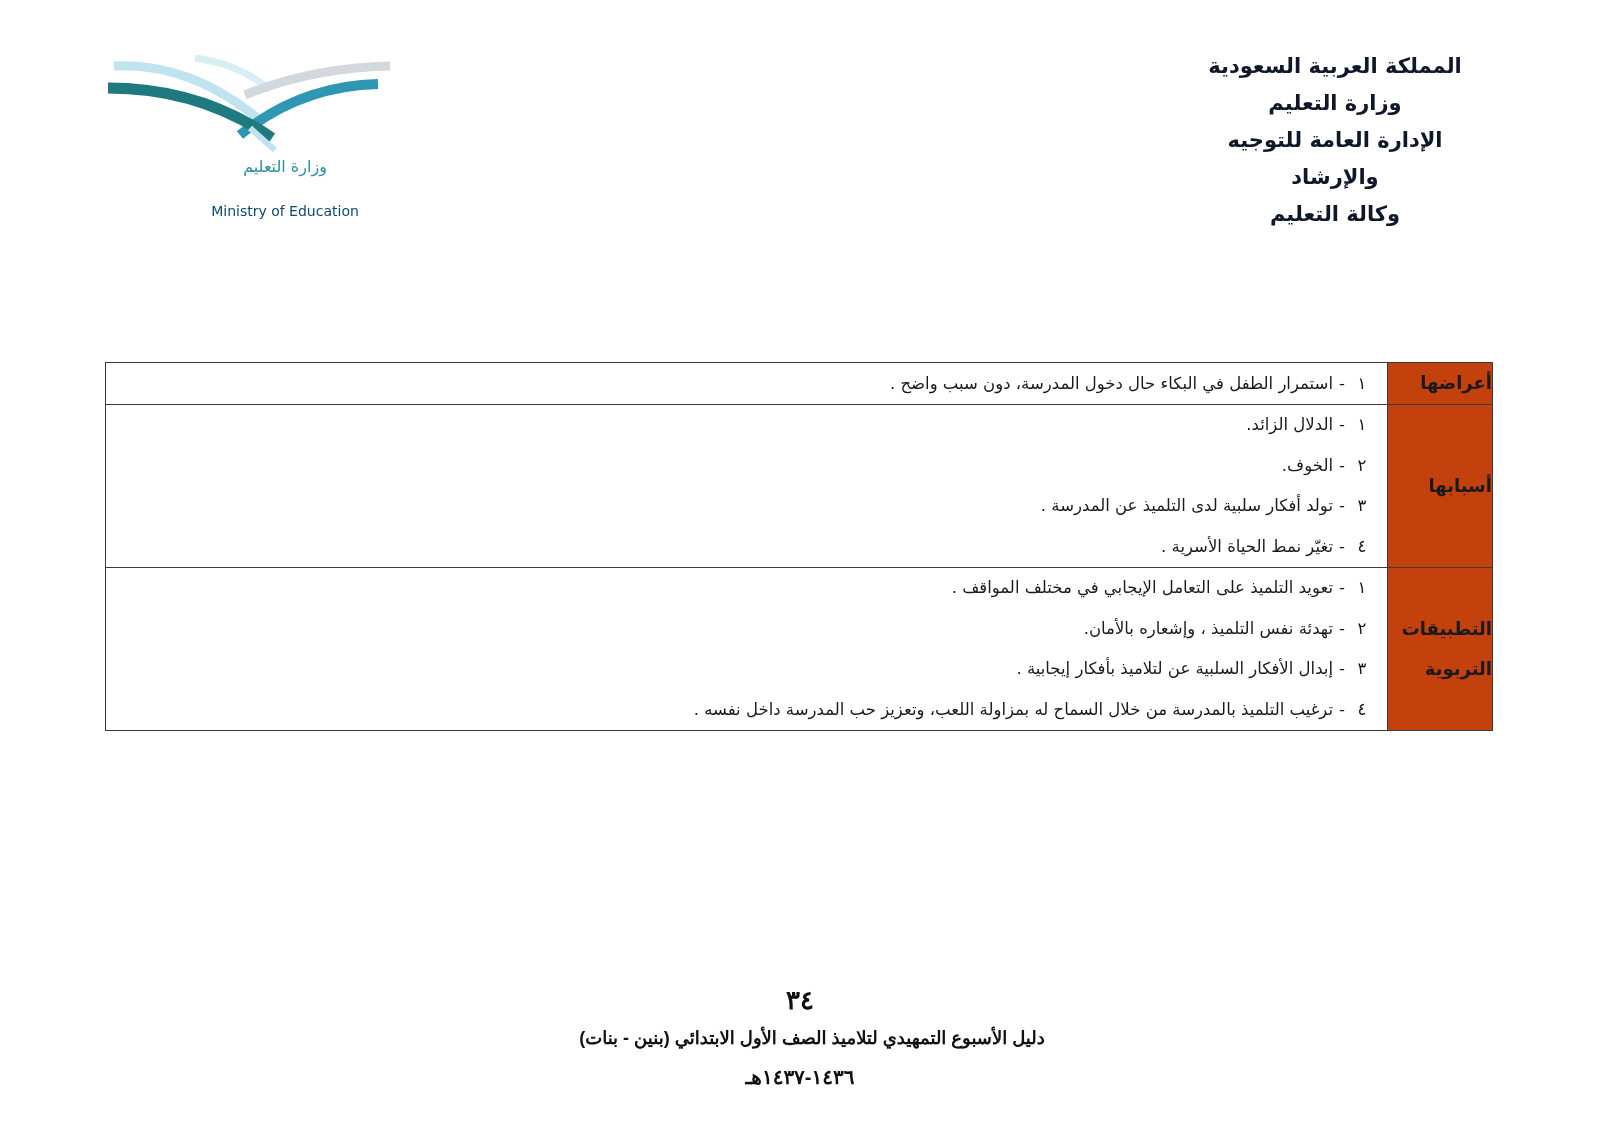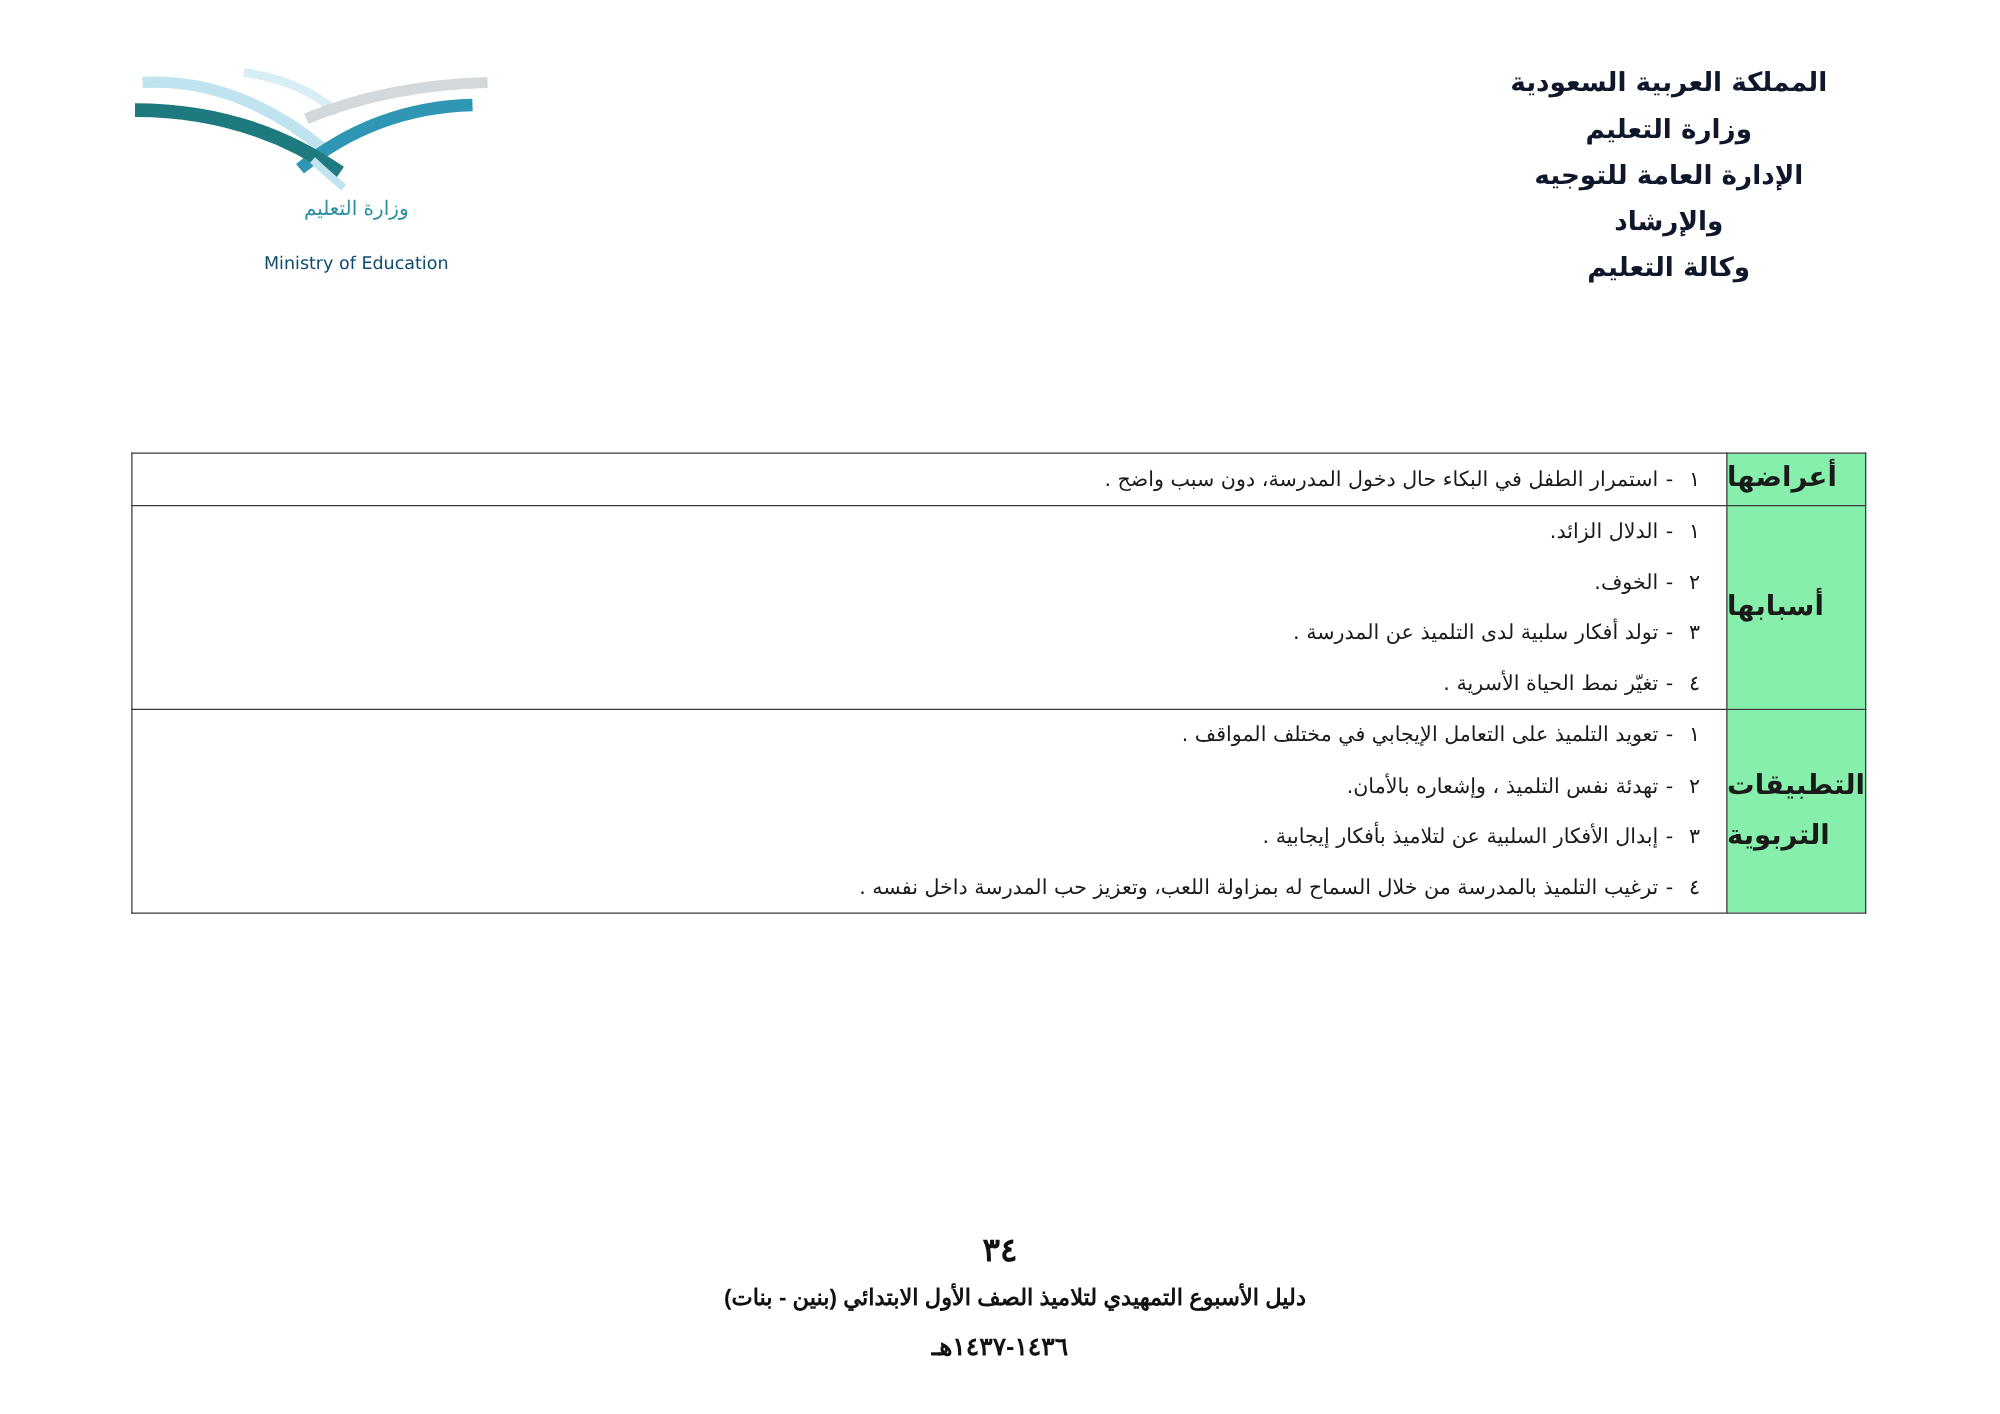--- a/index.html
+++ b/index.html
@@ -34,22 +34,22 @@
       font-family: "DejaVu Sans", sans-serif;
     }
     .problem-table td {
       border: 1.5px solid #3a3a3a; padding: 0; vertical-align: middle;
     }
     .title-cell {
       background: #dedac5; height: 59px; text-align: center;
       font-weight: bold; font-size: 18px; padding-top: 16px !important;
     }
     .label-cell {
-      background: #86efac; width: 104px; text-align: left;
-      font-weight: bold; font-size: 22px; line-height: 40px;
+      background: #c2410c; width: 104px; text-align: right;
+      font-weight: bold; font-size: 18px; line-height: 40px;
     }
     .content-cell { background: #ffffff; padding: 0 12px 0 0 !important; }
     .item {
       display: flex; align-items: center; height: 40.5px; font-size: 16.5px;
     }
     .item-num { width: 26px; text-align: center; }
     .item-dash { width: 14px; text-align: center; }
     .item-text { padding-right: 2px; }
     .footer {
       position: absolute; left: 0; width: 1600px; text-align: center; direction: rtl;

